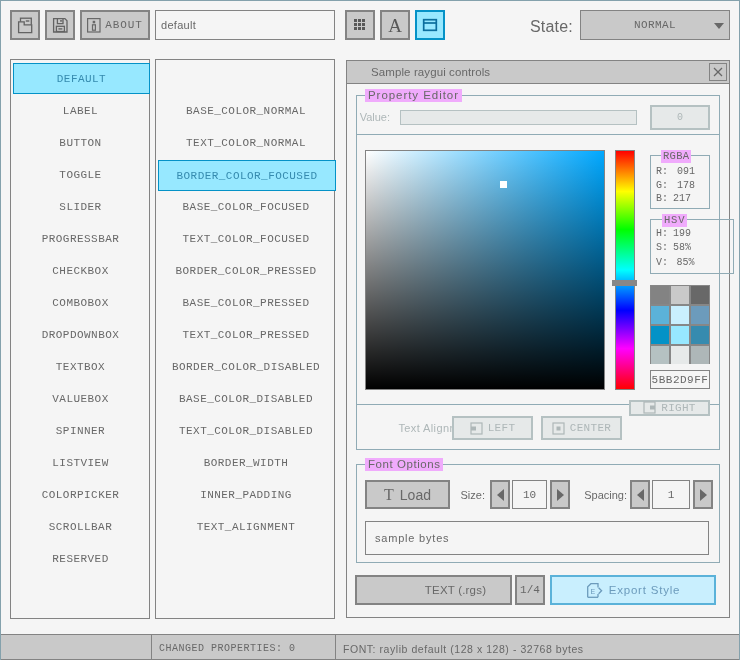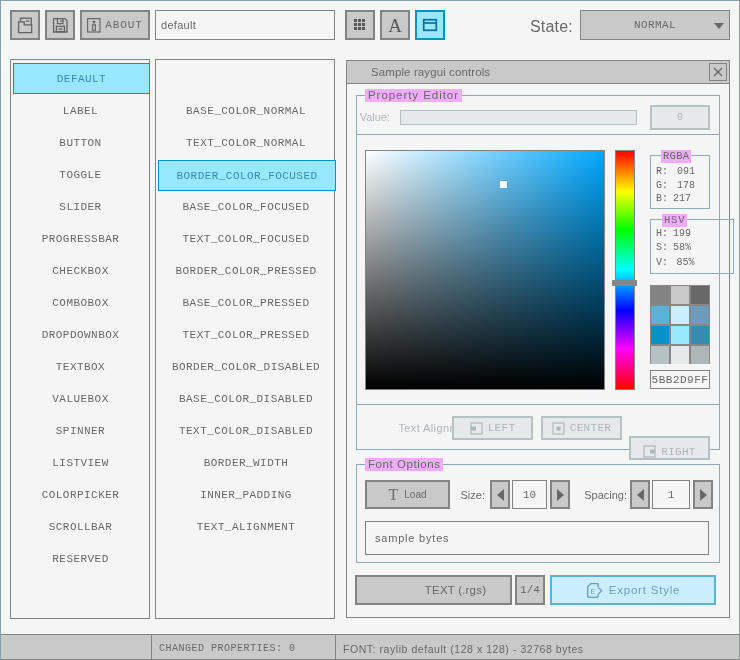--- a/index.html
+++ b/index.html
@@ -186,34 +186,34 @@
       </svg>
 <span class="mono" style="font-size:11px;letter-spacing:.3px;">LEFT</span>
 </div>
 <div class="abs btnd" style="left:541px;top:416px;width:81px;height:24px;gap:5px;">
 <svg width="13" height="13" viewBox="0 0 13 13">
         <rect x="1" y="1" width="11" height="11" fill="none" stroke="#aeb7b8" stroke-width="1.2"></rect>
         <rect x="4.5" y="4.5" width="4" height="4" fill="#aeb7b8"></rect>
       </svg>
 <span class="mono" style="font-size:11px;letter-spacing:.3px;">CENTER</span>
 </div>
-<div class="abs btnd" style="left:629px;top:436px;width:81px;height:24px;gap:5px;align-items:flex-end;">
+<div class="abs btnd" style="left:629px;top:400px;width:81px;height:16px;gap:5px;align-items:flex-end;">
 <svg width="13" height="13" viewBox="0 0 13 13">
         <rect x="1" y="1" width="11" height="11" fill="none" stroke="#aeb7b8" stroke-width="1.2"></rect>
         <rect x="7" y="4.5" width="5" height="4" fill="#aeb7b8"></rect>
       </svg>
 <span class="mono" style="font-size:11px;letter-spacing:.3px;">RIGHT</span>
 </div>
 
 <div class="abs grp" style="left:356px;top:464px;width:364px;height:99px;">
 <span style="letter-spacing:.55px;">Font Options</span>
 </div>
 <div class="abs btn" style="left:365px;top:480px;width:85px;height:29px;gap:6px;">
 <span style="font-family:'Liberation Serif',serif;font-size:16px;line-height:1;color:#686868;">T</span>
-<span class="sans" style="font-size:10px;">Load</span>
+<span class="sans" style="font-size:14px;">Load</span>
 </div>
 <div class="abs sans" style="left:425px;top:489px;width:60px;text-align:right;font-size:11px;color:#686868;">Size:</div>
 <div class="abs btn" style="left:490px;top:480px;width:20px;height:29px;">
 <div style="width:0;height:0;border-top:6px solid transparent;border-bottom:6px solid transparent;border-right:7px solid #686868;"></div>
 </div>
 <div class="abs ctr mono" style="left:512px;top:480px;width:35px;height:29px;border:1px solid #838383;background:#f5f5f5;font-size:11px;color:#686868;">10</div>
 <div class="abs btn" style="left:550px;top:480px;width:20px;height:29px;">
 <div style="width:0;height:0;border-top:6px solid transparent;border-bottom:6px solid transparent;border-left:7px solid #686868;"></div>
 </div>
 <div class="abs sans" style="left:547px;top:489px;width:80px;text-align:right;font-size:11px;color:#686868;">Spacing:</div>

